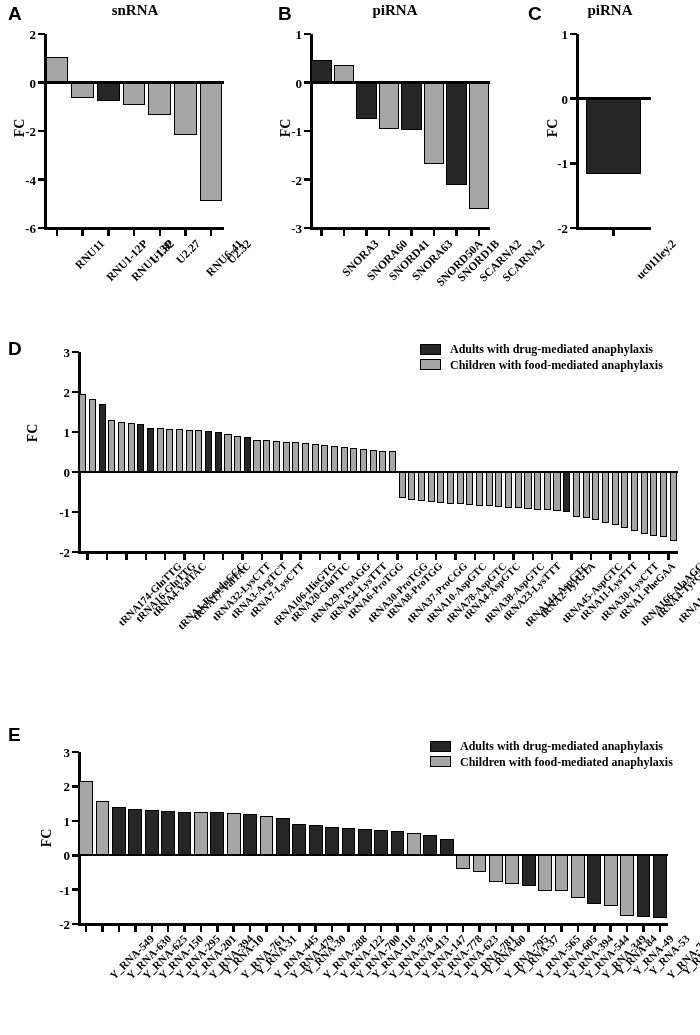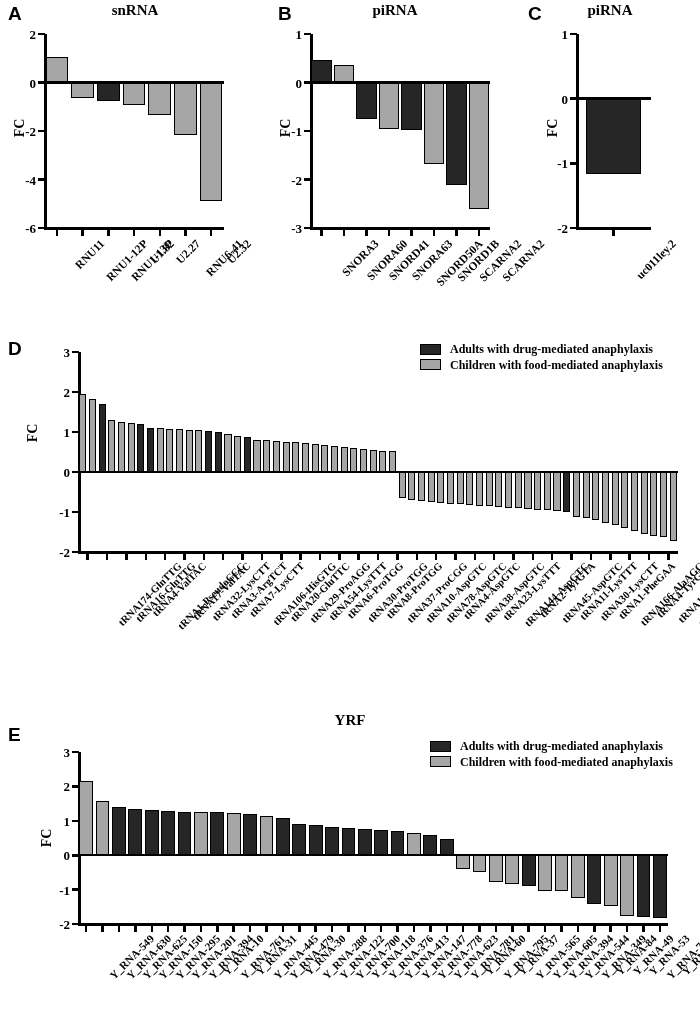--- a/index.html
+++ b/index.html
@@ -357,21 +357,20 @@
       </div>
       <div class="legend-row">
         <div class="legend-swatch light"></div>
         <div class="legend-text">Children with food-mediated anaphylaxis</div>
       </div>
     </div>
 </div>
 
 <div class="panel" style="left:0;top:700px;width:700px;height:335px;">
   <div class="panel-letter" style="left:8px;top:25px;">E</div>
-  <div class="panel-title" style="left:250px;top:12px;width:200px;">YRF</div>
   <div class="axis-ylabel" style="left:22px;top:130px;width:50px;text-align:center;">FC</div>
   <div class="plot-area" id="plotE" style="left:78px;top:52px;width:590px;height:172px;">
       <div class="axis-line" style="left: 0px; top: 0px; width: 2.5px; height: 173px;"></div>
       <div class="tick" style="left: -6px; top: -1.2px; width: 7px; height: 2.5px;"></div>
       <div class="ytick-label" style="left: -40px; top: -6px; width: 32px;">3</div>
       <div class="tick" style="left: -6px; top: 33.2px; width: 7px; height: 2.5px;"></div>
       <div class="ytick-label" style="left: -40px; top: 28.4px; width: 32px;">2</div>
       <div class="tick" style="left: -6px; top: 67.6px; width: 7px; height: 2.5px;"></div>
       <div class="ytick-label" style="left: -40px; top: 62.8px; width: 32px;">1</div>
       <div class="tick" style="left: -6px; top: 102px; width: 7px; height: 2.5px;"></div>

